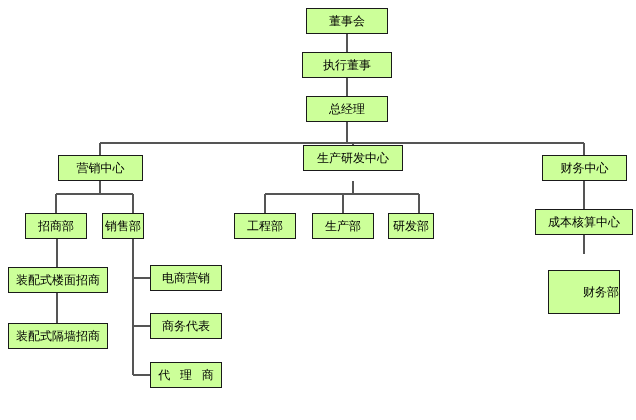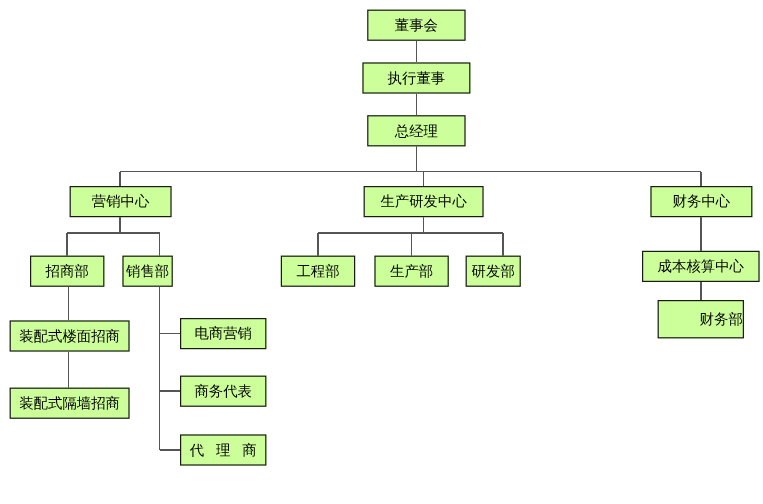--- a/index.html
+++ b/index.html
@@ -84,28 +84,28 @@
       <path d="M133,326 L150,326"></path>
       <path d="M133,375 L150,375"></path>
 
     </g>
   </svg>
 
   <div class="node" style="left: 306px; top: 8px; width: 82px; height: 26px;">董事会</div>
   <div class="node" style="left: 302px; top: 52px; width: 90px; height: 26px;">执行董事</div>
   <div class="node" style="left: 306px; top: 96px; width: 82px; height: 26px;">总经理</div>
   <div class="node" style="left: 58px; top: 155px; width: 85px; height: 26px;">营销中心</div>
-  <div class="node" style="left: 303px; top: 155px; width: 100px; height: 26px;">生产研发中心</div>
+  <div class="node" style="left: 303px; top: 145px; width: 100px; height: 26px;">生产研发中心</div>
   <div class="node" style="left: 542px; top: 155px; width: 85px; height: 26px;">财务中心</div>
   <div class="node" style="left: 25px; top: 213px; width: 62px; height: 26px;">招商部</div>
   <div class="node" style="left: 102px; top: 213px; width: 42px; height: 26px;">销售部</div>
   <div class="node" style="left: 234px; top: 213px; width: 62px; height: 26px;">工程部</div>
   <div class="node" style="left: 312px; top: 213px; width: 62px; height: 26px;">生产部</div>
   <div class="node" style="left: 388px; top: 213px; width: 46px; height: 26px;">研发部</div>
   <div class="node" style="left: 535px; top: 209px; width: 98px; height: 26px;">成本核算中心</div>
-  <div class="node" style="left: 548px; top: 250px; width: 72px; height: 32px; padding-left: 34px;">财务部</div>
+  <div class="node" style="left: 548px; top: 270px; width: 72px; height: 44px; padding-left: 34px;">财务部</div>
   <div class="node" style="left: 8px; top: 323px; width: 100px; height: 26px;">装配式隔墙招商</div>
   <div class="node" style="left: 8px; top: 267px; width: 100px; height: 26px;">装配式楼面招商</div>
   <div class="node" style="left: 150px; top: 265px; width: 72px; height: 26px;">电商营销</div>
   <div class="node" style="left: 150px; top: 313px; width: 72px; height: 26px;">商务代表</div>
   <div class="node wide-spacing" style="left: 150px; top: 362px; width: 72px; height: 26px;">代 理 商</div>
 
 </div>
 
 </body></html>

